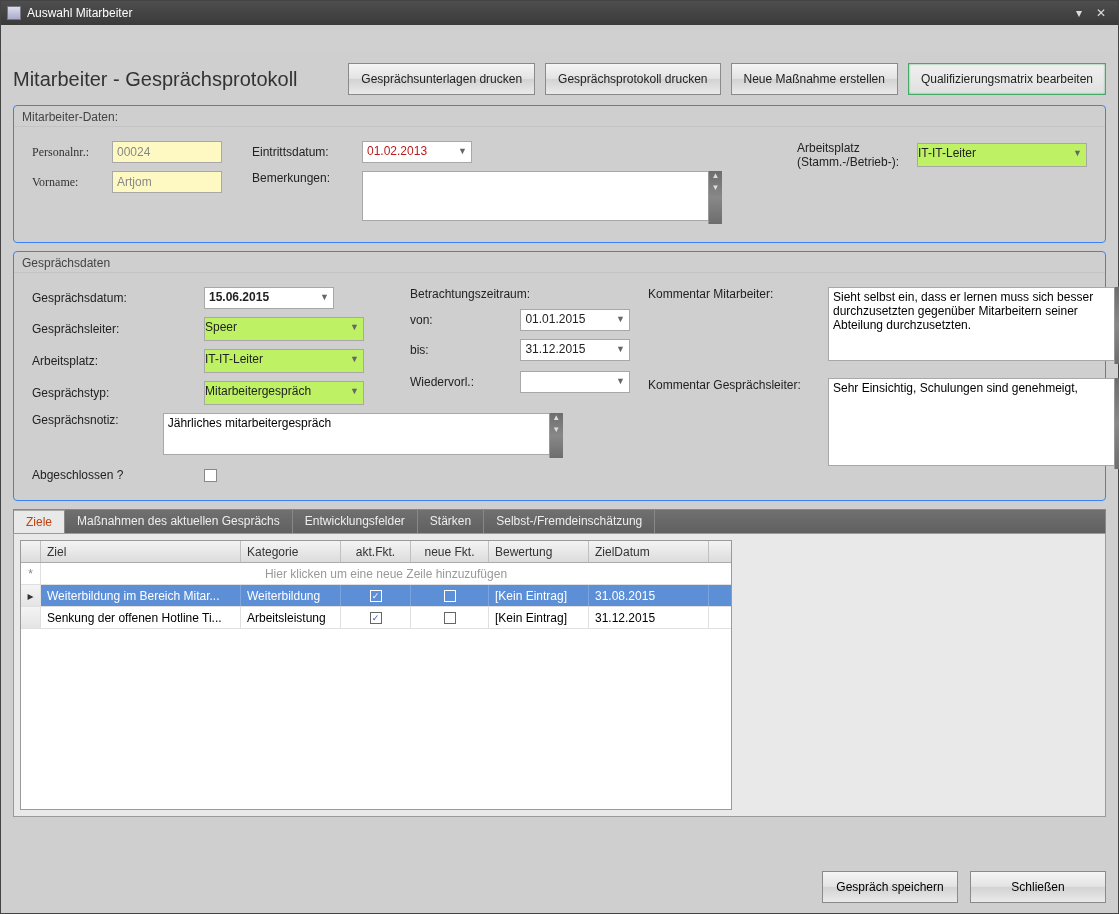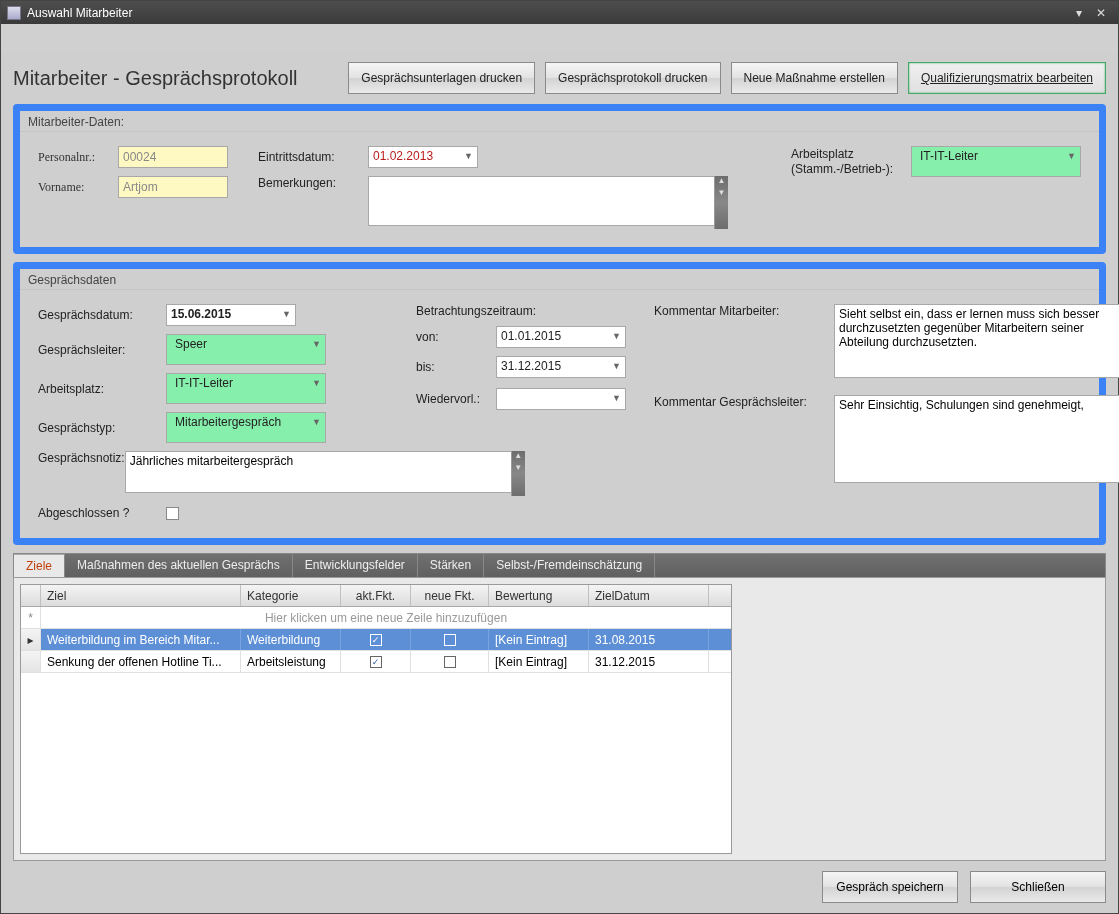--- a/index.html
+++ b/index.html
@@ -6,44 +6,44 @@
   body { background: #5a5a5a; width: 1119px; height: 914px; overflow: hidden; }
   .window { width: 1119px; height: 914px; background: #d0d0d0; display: flex; flex-direction: column; border: 1px solid #444; }
   .titlebar { background: linear-gradient(#4e4e4e,#3a3a3a); height: 24px; display: flex; align-items: center; color: #fff; font-size: 12px; padding: 0 6px; }
   .titlebar .icon { width: 14px; height: 14px; background: linear-gradient(#dde,#aac); margin-right: 6px; border: 1px solid #778; }
   .titlebar .spacer { flex: 1; }
   .titlebar .wbtn { width: 22px; text-align: center; color: #ddd; font-size: 12px; }
   .content { flex: 1; background: #cfcfcf; padding: 10px 12px 10px 12px; display: flex; flex-direction: column; margin-top: 28px; }
   .header-row { display: flex; align-items: center; margin-bottom: 10px; gap: 10px; }
   .page-title { font-size: 20px; color: #333; font-weight: 400; flex: 0 0 auto; margin-right: 10px; }
   .big-btn { height: 32px; background: linear-gradient(#f5f5f5,#e3e3e3 48%,#d3d3d3 52%,#eaeaea); border: 1px solid #8a8a8a; font-size: 12px; padding: 0 12px; color: #222; cursor: default; }
-  .big-btn.active { border: 1px solid #4a6; box-shadow: inset 0 0 2px #4a6; background: linear-gradient(#f0f0f0,#e0e0e0); text-decoration: underline; }
-  .group { border: 7px solid #3b82f6; border-radius: 4px; margin-bottom: 8px; background: #cfcfcf; }
+  .big-btn.active { border: 1px solid #4a6; box-shadow: inset 0 0 2px #4a6; background: linear-gradient(#f0f0f0,#e0e0e0); }
+  .group { border: 1px solid #3b82f6; border-radius: 4px; margin-bottom: 8px; background: #cfcfcf; }
   .group-title { font-size: 12px; color: #444; padding: 4px 8px 2px 8px; border-bottom: 1px solid #c4c4c4; }
   .group-body { padding: 14px 18px 10px 18px; font-size: 12px; color: #222; }
   .row { display: flex; align-items: center; margin-bottom: 8px; }
   .lbl { width: 80px; color: #333; font-size: 12px; font-family: Liberation Serif, serif; }
   .lbl-w { width: 110px; }
   .lbl-w2 { width: 120px; }
   .input, .select, .date, .textarea {
     border: 1px solid #a8a8a8; background: #fff; font-size: 12px; padding: 2px 4px; height: 22px;
   }
   .input.ro { color: #888; background: #fef9c3; }
   .textarea { height: 50px; resize: none; width: 360px; position: relative; }
   .emp-data { display: flex; gap: 30px; align-items: flex-start; }
   .col { display: flex; flex-direction: column; }
   .ta-wrap { position: relative; display: inline-block; }
   .scroll-v { position: absolute; right: 0; top: 0; bottom: 0; width: 14px; background: linear-gradient(#6d6d6d,#888,#6d6d6d); border-left: 1px solid #999; }
   .scroll-v .up, .scroll-v .down { height: 12px; text-align: center; font-size: 8px; color: #ddd; }
   .conversation-body { display: grid; grid-template-columns: 360px 220px 500px; gap: 0 18px; }
-  .form-row { display: flex; align-items: center; margin-bottom: 8px; }
+  .form-row { display: flex; align-items: center; margin-bottom: 8px; gap: 44px; }
   .form-row .flabel { width: 128px; font-size: 12px; color: #222; }
   .date-ctl { position: relative; width: 130px; height: 22px; border: 1px solid #a8a8a8; background: #fff; padding: 2px 4px; font-size: 12px; }
   .date-ctl .caret { position: absolute; right: 4px; top: 4px; font-size: 9px; color: #666; }
-  .sel-ctl { position: relative; width: 160px; height: 31px; border: 1px solid #a8a8a8; background: #86efac; padding: 2px 8px; font-size: 12px; }
+  .sel-ctl { position: relative; width: 160px; height: 24px; border: 1px solid #a8a8a8; background: #bef264; padding: 2px 0; font-size: 12px; }
   .sel-ctl .caret { position: absolute; right: 4px; top: 4px; font-size: 9px; color: #666; }
   .note-ta { width: 400px; height: 42px; border: 1px solid #a8a8a8; background: #fff; font-size: 12px; padding: 2px 4px; }
   .chk { width: 13px; height: 13px; border: 1px solid #888; background: #fff; display: inline-block; }
   .comment-lbl { font-size: 12px; color: #222; margin-bottom: 4px; display: block; }
   .comment-ta { width: 300px; height: 74px; border: 1px solid #a8a8a8; background: #fff; font-size: 12px; padding: 2px 6px 2px 4px; }
   .tabstrip { display: flex; background: linear-gradient(#707070,#606060); border: 1px solid #888; border-bottom: none; height: 24px; align-items: stretch; font-size: 12px; }
   .tab { padding: 4px 12px; color: #eee; border-right: 1px solid #888; cursor: default; }
   .tab.active { background: #e9e9e9; color: #c2410c; border-top: 1px solid #aaa; }
   .grid-wrap { border: 1px solid #9a9a9a; background: #fff; height: 270px; position: relative; }
   .grid-head { display: flex; background: linear-gradient(#f4f4f4,#dcdcdc); border-bottom: 1px solid #aaa; font-size: 12px; height: 22px; align-items: center; }

